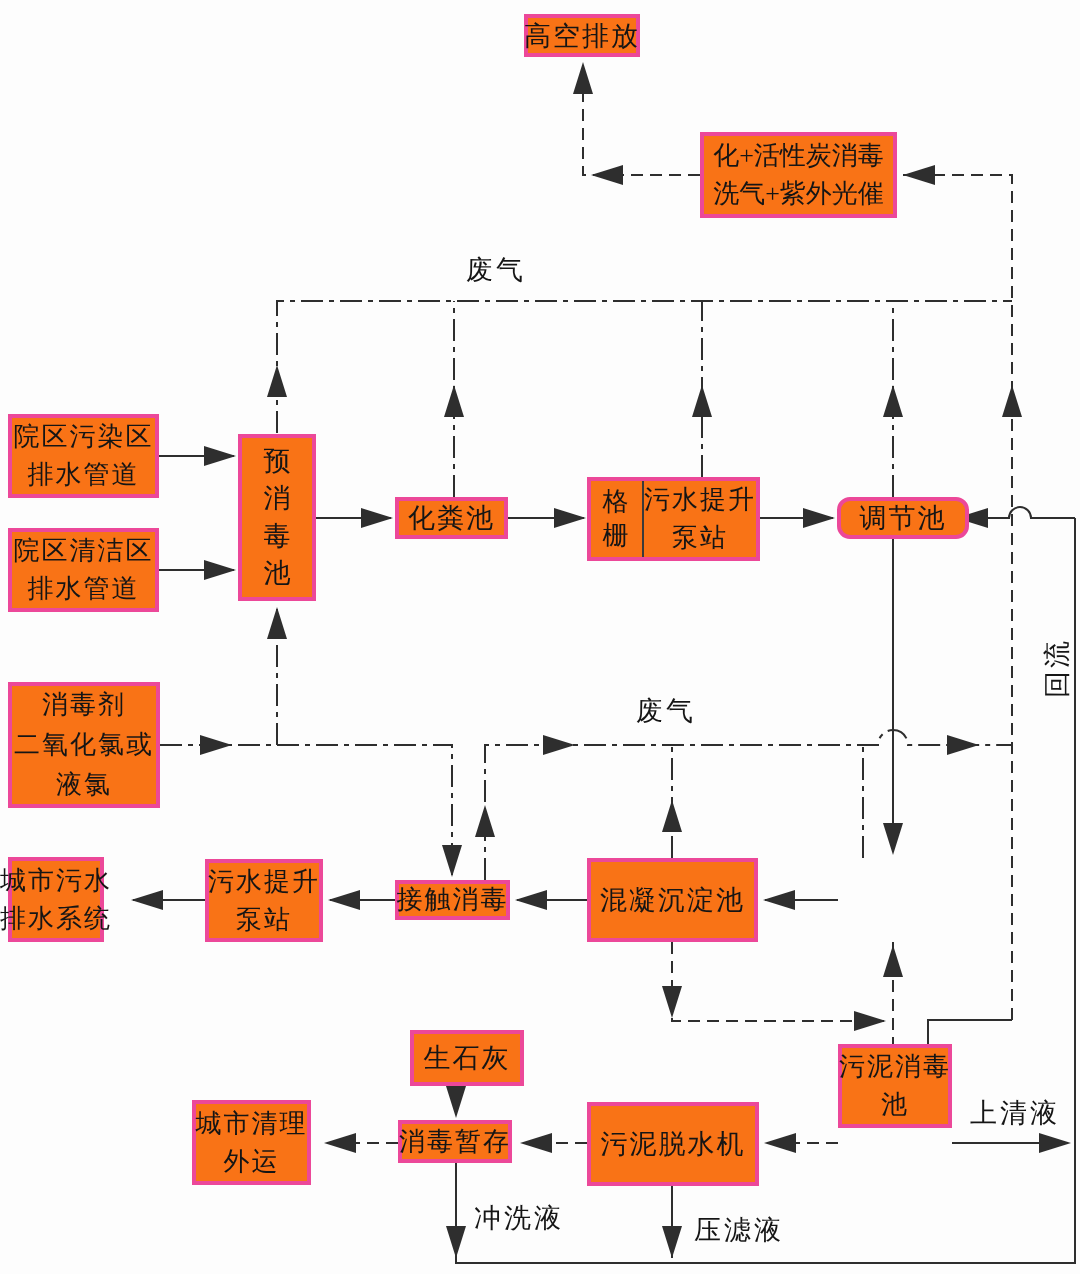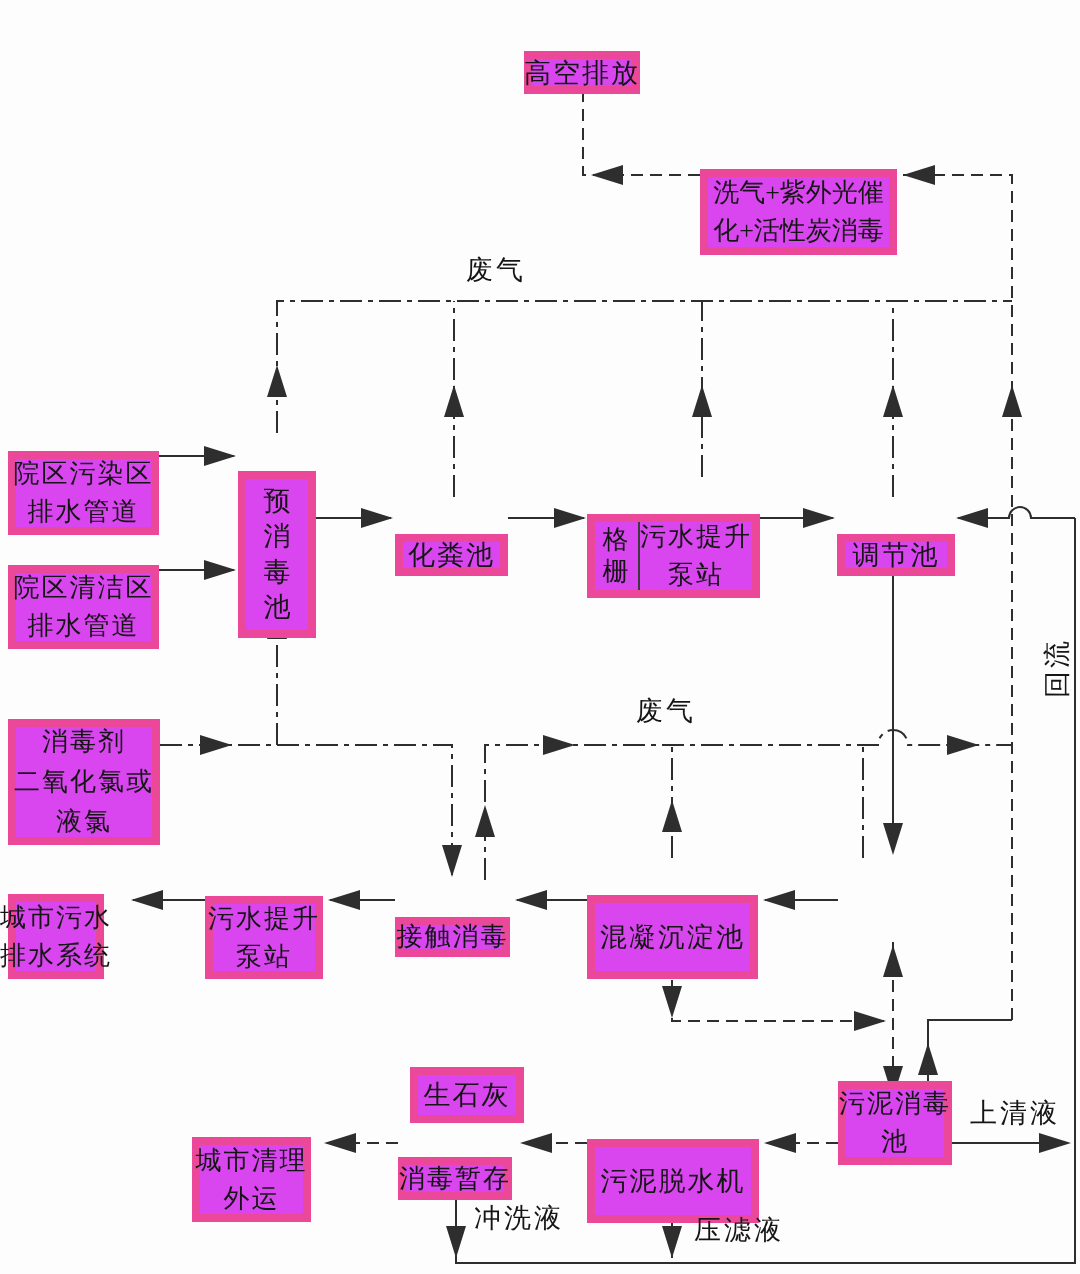--- a/index.html
+++ b/index.html
@@ -4,23 +4,23 @@
 <style>
   html,body{margin:0;padding:0;background:#ffffff;}
   .canvas{
     position:relative;width:1080px;height:1274px;overflow:hidden;
     background:#fdfdfd;color:#151515;
     font-family:"Liberation Serif","DejaVu Serif",serif;
   }
   .canvas svg{position:absolute;left:0;top:0;z-index:1;}
   .node{
     position:absolute;z-index:2;box-sizing:border-box;
-    background:#d946ef;border:8px solid #ec4899;
+    background:#f97316;border:4px solid #ec4899;
     display:flex;flex-direction:column;align-items:center;justify-content:center;
-    text-align:center;line-height:38px;font-size:26px;letter-spacing:2px;margin-top:37px;
+    text-align:center;line-height:38px;font-size:26px;letter-spacing:2px;
   }
   .node.single{font-size:27px;}
   .node .ln{display:block;white-space:nowrap;}
   .vertical-chars{justify-content:space-evenly;line-height:1;letter-spacing:0;}
   .vertical-chars .ch{display:block;font-size:27px;}
   .combined{flex-direction:row;align-items:stretch;padding:0;}
   .cell-left{
     width:56px;border-right:2px solid #3a3a3a;display:flex;flex-direction:column;
     align-items:center;justify-content:space-evenly;line-height:1;
   }
@@ -123,22 +123,22 @@
       <polygon points="893,1098 883,1066 903,1066"></polygon>
       <polygon points="672,1018 662,986 682,986"></polygon>
     </g>
   </svg>
 
   <div class="node single" style="left:524px;top:14px;width:116px;height:43px;">
     <span class="ln">高空排放</span>
   </div>
 
   <div class="node" style="left:700px;top:132px;width:197px;height:86px;letter-spacing:0;">
+    <span class="ln">化+活性炭消毒</span>
     <span class="ln">洗气+紫外光催</span>
-    <span class="ln">化+活性炭消毒</span>
   </div>
 
   <div class="node" style="left:8px;top:414px;width:151px;height:84px;">
     <span class="ln">院区污染区</span>
     <span class="ln">排水管道</span>
   </div>
 
   <div class="node" style="left:8px;top:528px;width:151px;height:84px;">
     <span class="ln">院区清洁区</span>
     <span class="ln">排水管道</span>
@@ -159,21 +159,21 @@
     <div class="cell-left">
       <span class="ch">格</span>
       <span class="ch">栅</span>
     </div>
     <div class="cell-right">
       <span class="ln">污水提升</span>
       <span class="ln">泵站</span>
     </div>
   </div>
 
-  <div class="node single" style="left:837px;top:497px;width:118px;height:42px;">
+  <div class="node single" style="left:837px;top:497px;width:132px;height:42px;border-radius:13px;">
     <span class="ln">调节池</span>
   </div>
 
   <div class="node" style="left:8px;top:682px;width:152px;height:126px;line-height:40px;">
     <span class="ln">消毒剂</span>
     <span class="ln">二氧化氯或</span>
     <span class="ln">液氯</span>
   </div>
 
   <div class="node" style="left:8px;top:857px;width:96px;height:85px;">

